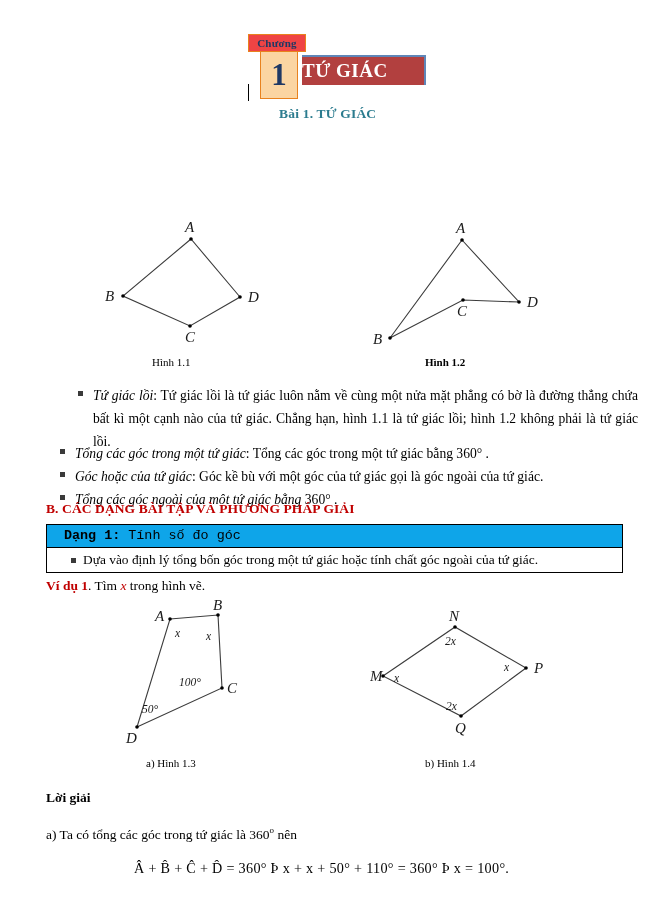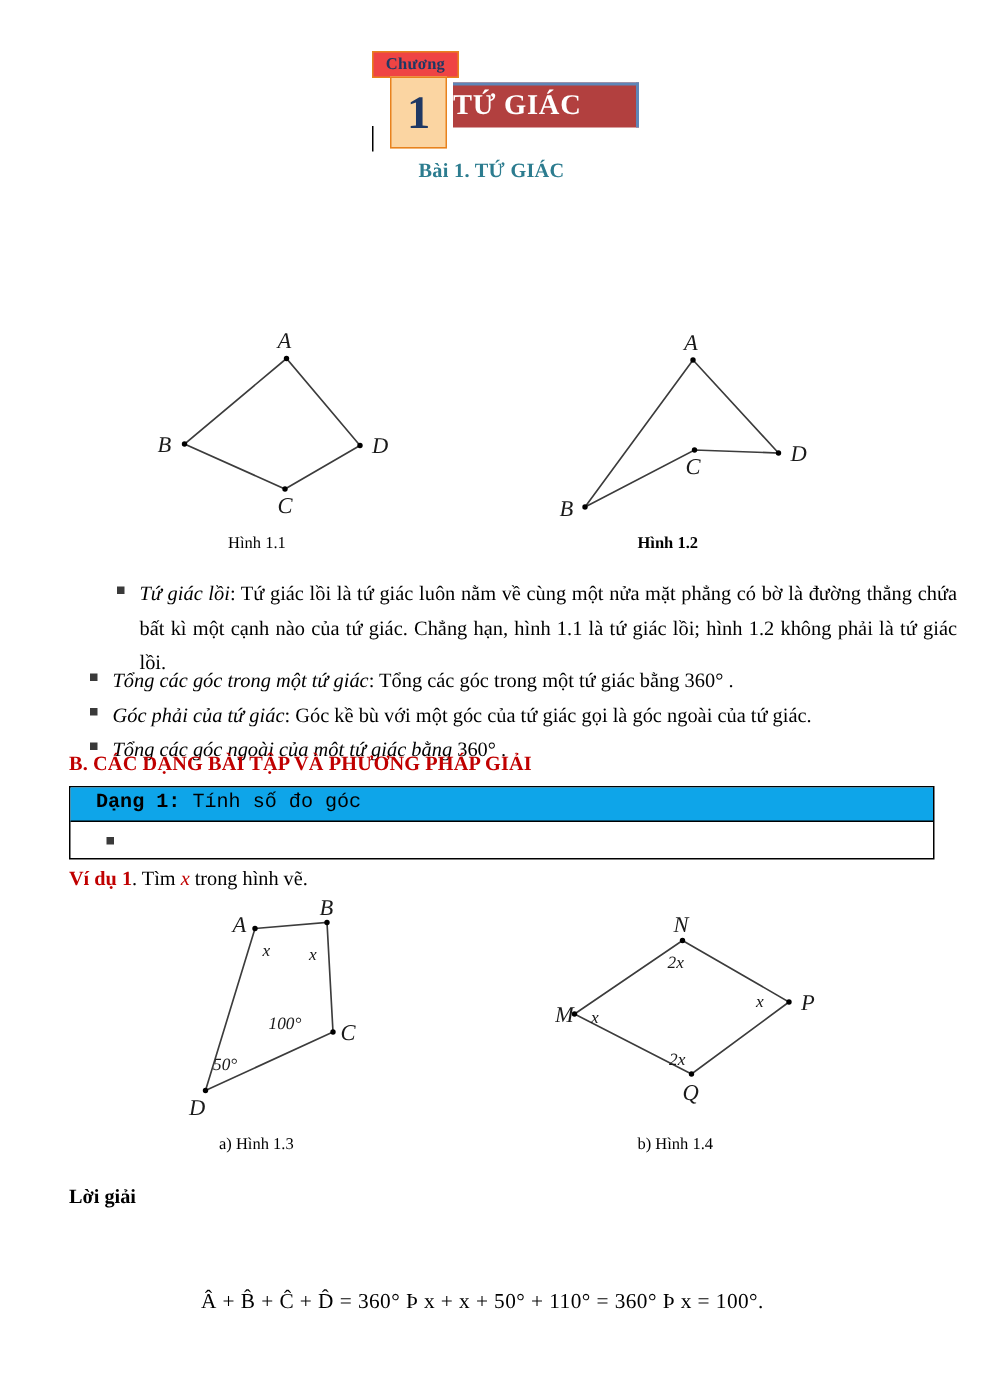--- a/index.html
+++ b/index.html
@@ -295,36 +295,37 @@
     <span class="it">Tứ giác lồi</span><span>: Tứ giác lồi là tứ giác luôn nằm về cùng một nửa mặt phẳng có bờ là đường thẳng chứa bất kì một cạnh nào của tứ giác. Chẳng hạn, hình 1.1 là tứ giác lồi; hình 1.2 không phải là tứ giác lồi.</span>
   </div>
 
   <div class="bul" id="b3">
     <span class="sq"></span>
     <span class="it">Tổng các góc trong một tứ giác</span><span>: Tổng các góc trong một tứ giác bằng  360° .</span>
   </div>
 
   <div class="bul" id="b4">
     <span class="sq"></span>
-    <span class="it">Góc phải của tứ giác</span><span>: Góc kề bù với một góc của tứ giác gọi là góc ngoài của tứ giác.</span>
+    <span class="it">Góc hoặc của tứ giác</span><span>: Góc kề bù với một góc của tứ giác gọi là góc ngoài của tứ giác.</span>
   </div>
 
   <div class="bul" id="b5">
     <span class="sq"></span>
     <span class="it">Tổng các góc ngoài của một tứ giác bằng</span><span> 360° .</span>
   </div>
 
   <div class="sec-head" id="sec-b">B. CÁC DẠNG BÀI TẬP VÀ PHƯƠNG PHÁP GIẢI</div>
 
   <div class="dang-table">
     <div class="dang-head">
       <b>Dạng 1:</b><span> Tính số đo góc</span>
     </div>
     <div class="dang-body">
       <span class="sq2"></span>
+      <span>Dựa vào định lý tổng bốn góc trong một tứ giác hoặc tính chất góc ngoài của tứ giác.</span>
     </div>
   </div>
 
   <div class="vidu">
     <span class="red">Ví dụ 1</span><span>. Tìm </span><span class="xvar">x</span><span>  trong hình vẽ.</span>
   </div>
 
   <div class="fig" id="fig13">
     <svg width="190" height="150" viewBox="0 0 190 150">
       <polygon points="50,21 98,17 102,90 17,129" fill="none" stroke="#3c3c3c" stroke-width="1.1"></polygon>
@@ -358,15 +359,18 @@
       <text class="alabel" x="134" y="71">x</text>
       <text class="alabel" x="76" y="110">2x</text>
       <text class="alabel" x="24" y="82">x</text>
     </svg>
   </div>
 
   <div class="cap" id="cap13">a) Hình 1.3</div>
   <div class="cap" id="cap14">b) Hình 1.4</div>
 
   <div class="loigiai">Lời giải</div>
+  <div class="sol-line">
+    <span>a) Ta có tổng các góc trong tứ giác là  360</span><span class="deg">o</span><span>  nên</span>
+  </div>
   <div class="eq-line">Â + B̂ + Ĉ + D̂ = 360° Þ x + x + 50° + 110° = 360° Þ x = 100°.</div>
 
 </div>
 
 </body></html>

